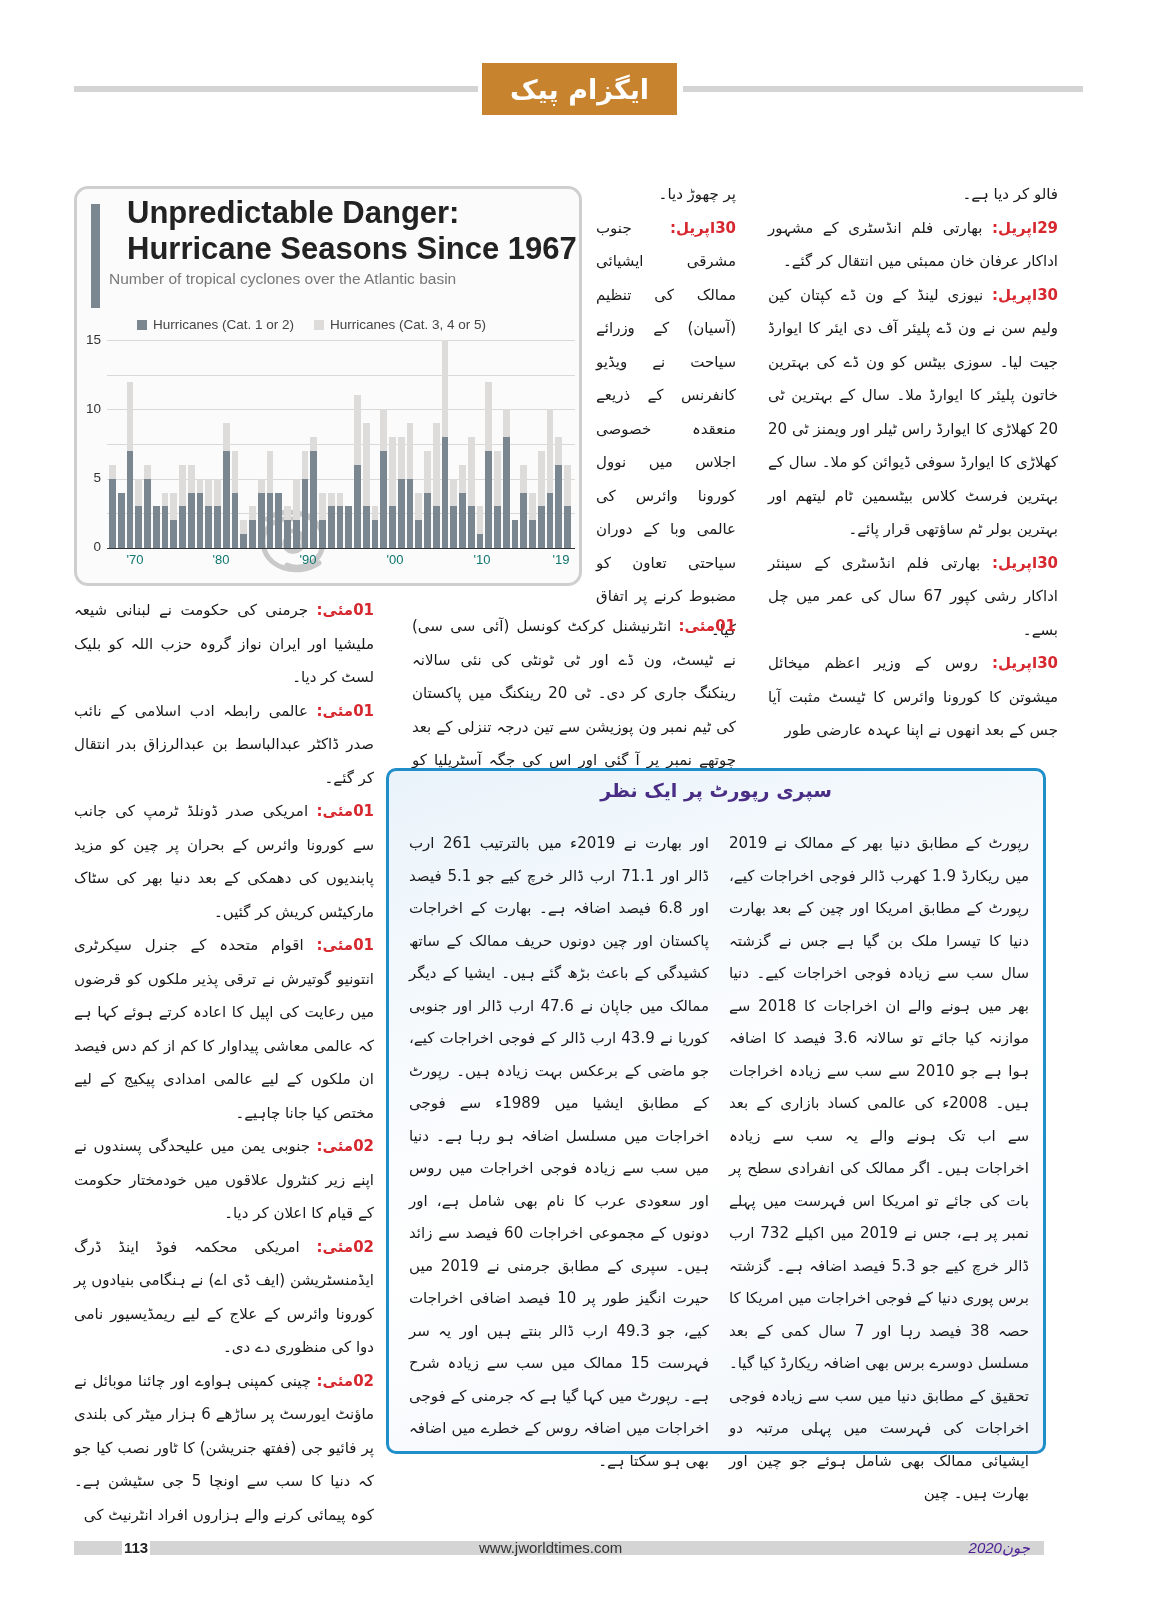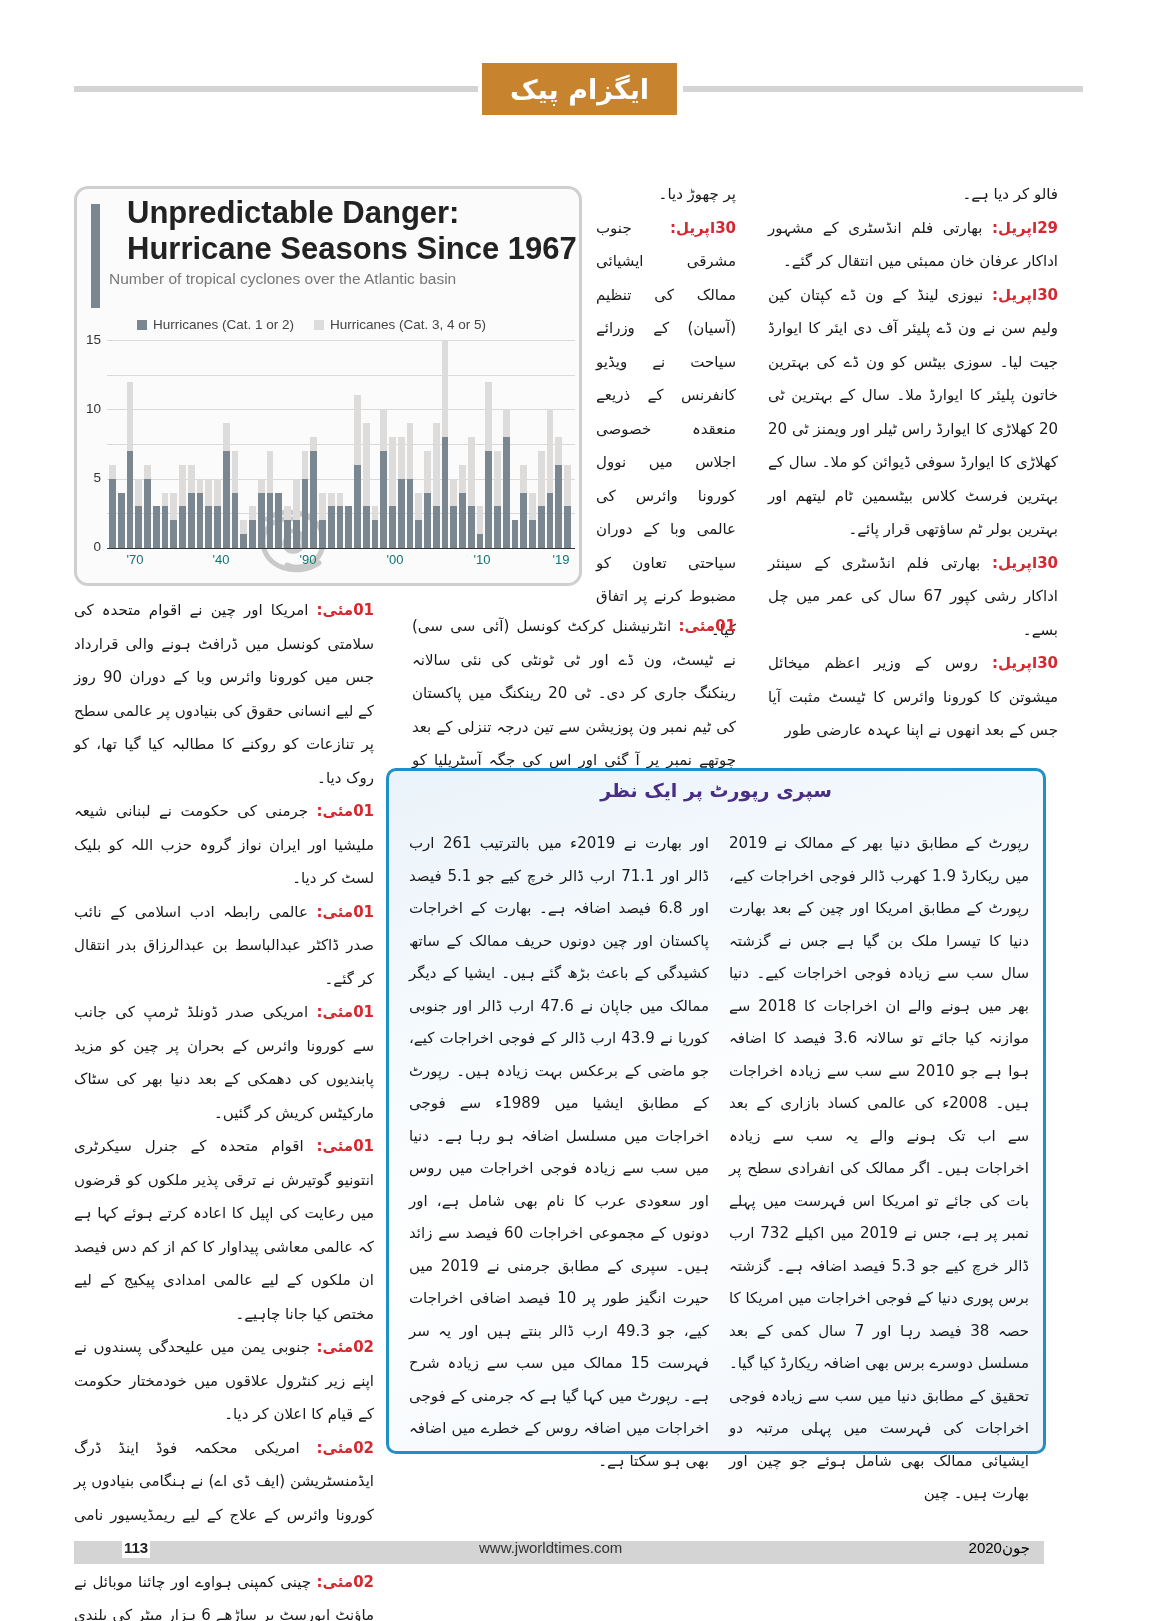--- a/index.html
+++ b/index.html
@@ -43,25 +43,25 @@
   .xaxis { position: absolute; left: 0; right: 0; bottom: -1px; height: 1px; background: #333; }
   .xtick { position: absolute; top: 212px; font-family: "Liberation Sans", sans-serif; font-size: 13px; color: #0f766e; transform: translateX(-50%); }
   .swirl { position: absolute; left: 146px; top: 165px; width: 80px; height: 72px; }
 
   
   .sipri { position: absolute; left: 386px; top: 768px; width: 660px; height: 686px; border: 3px solid #1f8ec9; border-radius: 10px;
     background: linear-gradient(160deg, #eaf3fa 0%, #ffffff 55%, #eef4fa 100%); }
   .sipri-title { position: absolute; left: 0; right: 0; top: 8px; text-align: center; direction: rtl; font-size: 19px; font-weight: bold; color: #4a2e86; }
 
   
-  .footer { position: absolute; left: 74px; top: 1541px; width: 970px; height: 23px; background: #d4d4d4; }
+  .footer { position: absolute; left: 74px; top: 1541px; width: 970px; height: 14px; background: #d4d4d4; }
   .footer span { position: absolute; top: -3px; font-family: "Liberation Sans", sans-serif; font-size: 15px; line-height: 20px; }
   .pg { left: 48px; font-weight: bold; color: #222; background: #fff; padding: 0 2px; }
   .site { left: 405px; color: #333; }
-  .issue { right: 14px; color: #000000; direction: rtl; }
+  .issue { right: 14px; color: #4c1d95; direction: rtl; font-style: italic; }
 </style>
 </head>
 <body>
 
 <div class="hdr-line l"></div>
 <div class="hdr-badge">ایگزام پیک</div>
 <div class="hdr-line r"></div>
 
 <div class="chart-card">
   <div class="chart-bar-accent"></div>
@@ -312,21 +312,21 @@
           <div class="top" style="height: 27.7333px;"></div>
           <div class="bot" style="height: 83.2px;"></div>
         </div>
         <div class="bar">
           <div class="top" style="height: 41.6px;"></div>
           <div class="bot" style="height: 41.6px;"></div>
         </div>
       </div>
     <div class="xaxis"></div>
     <span class="xtick" style="left:28px">'70</span>
-    <span class="xtick" style="left:114px">'40</span>
+    <span class="xtick" style="left:114px">'80</span>
     <span class="xtick" style="left:201px">'90</span>
     <span class="xtick" style="left:288px">'00</span>
     <span class="xtick" style="left:375px">'10</span>
     <span class="xtick" style="left:454px">'19</span>
   </div>
 </div>
 
 <div class="col" style="left:752px; top:178px; width:290px;margin-left:16px;">
   <p><span>فالو کر دیا ہے۔</span></p>
   <p><span class="date">29اپریل:</span><span> بھارتی فلم انڈسٹری کے مشہور اداکار عرفان خان ممبئی میں انتقال کر گئے۔</span></p>
@@ -338,21 +338,20 @@
 <div class="col" style="left:596px; top:178px; width:140px;">
   <p><span>پر چھوڑ دیا۔</span></p>
   <p><span class="date">30اپریل:</span><span> جنوب مشرقی ایشیائی ممالک کی تنظیم (آسیان) کے وزرائے سیاحت نے ویڈیو کانفرنس کے ذریعے منعقدہ خصوصی اجلاس میں نوول کورونا وائرس کی عالمی وبا کے دوران سیاحتی تعاون کو مضبوط کرنے پر اتفاق کیا۔</span></p>
 </div>
 
 <div class="col" style="left:412px; top:610px; width:324px;">
   <p><span class="date">01مئی:</span><span> انٹرنیشنل کرکٹ کونسل (آئی سی سی) نے ٹیسٹ، ون ڈے اور ٹی ٹونٹی کی نئی سالانہ رینکنگ جاری کر دی۔ ٹی 20 رینکنگ میں پاکستان کی ٹیم نمبر ون پوزیشن سے تین درجہ تنزلی کے بعد چوتھے نمبر پر آ گئی اور اس کی جگہ آسٹریلیا کو مل گئی۔</span></p>
 </div>
 
 <div class="col" style="left:74px; top:594px; width:300px;">
-  <p><span class="date">01مئی:</span><span> امریکا اور چین نے اقوام متحدہ کی سلامتی کونسل میں ڈرافٹ ہونے والی قرارداد جس میں کورونا وائرس وبا کے دوران 90 روز کے لیے انسانی حقوق کی بنیادوں پر عالمی سطح پر تنازعات کو روکنے کا مطالبہ کیا گیا تھا، کو روک دیا۔</span></p>
   <p><span class="date">01مئی:</span><span> جرمنی کی حکومت نے لبنانی شیعہ ملیشیا اور ایران نواز گروہ حزب اللہ کو بلیک لسٹ کر دیا۔</span></p>
   <p><span class="date">01مئی:</span><span> عالمی رابطہ ادب اسلامی کے نائب صدر ڈاکٹر عبدالباسط بن عبدالرزاق بدر انتقال کر گئے۔</span></p>
   <p><span class="date">01مئی:</span><span> امریکی صدر ڈونلڈ ٹرمپ کی جانب سے کورونا وائرس کے بحران پر چین کو مزید پابندیوں کی دھمکی کے بعد دنیا بھر کی سٹاک مارکیٹس کریش کر گئیں۔</span></p>
   <p><span class="date">01مئی:</span><span> اقوام متحدہ کے جنرل سیکرٹری انتونیو گوتیرش نے ترقی پذیر ملکوں کو قرضوں میں رعایت کی اپیل کا اعادہ کرتے ہوئے کہا ہے کہ عالمی معاشی پیداوار کا کم از کم دس فیصد ان ملکوں کے لیے عالمی امدادی پیکیج کے لیے مختص کیا جانا چاہیے۔</span></p>
   <p><span class="date">02مئی:</span><span> جنوبی یمن میں علیحدگی پسندوں نے اپنے زیر کنٹرول علاقوں میں خودمختار حکومت کے قیام کا اعلان کر دیا۔</span></p>
   <p><span class="date">02مئی:</span><span> امریکی محکمہ فوڈ اینڈ ڈرگ ایڈمنسٹریشن (ایف ڈی اے) نے ہنگامی بنیادوں پر کورونا وائرس کے علاج کے لیے ریمڈیسیور نامی دوا کی منظوری دے دی۔</span></p>
   <p><span class="date">02مئی:</span><span> چینی کمپنی ہواوے اور چائنا موبائل نے ماؤنٹ ایورسٹ پر ساڑھے 6 ہزار میٹر کی بلندی پر فائیو جی (ففتھ جنریشن) کا ٹاور نصب کیا جو کہ دنیا کا سب سے اونچا 5 جی سٹیشن ہے۔ کوہ پیمائی کرنے والے ہزاروں افراد انٹرنیٹ کی</span></p>
 </div>
 
 <div class="sipri">

